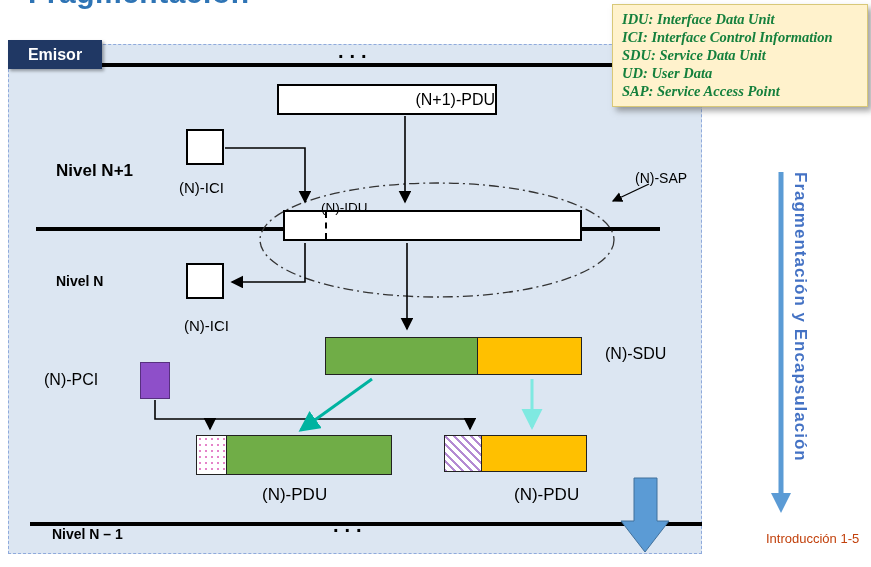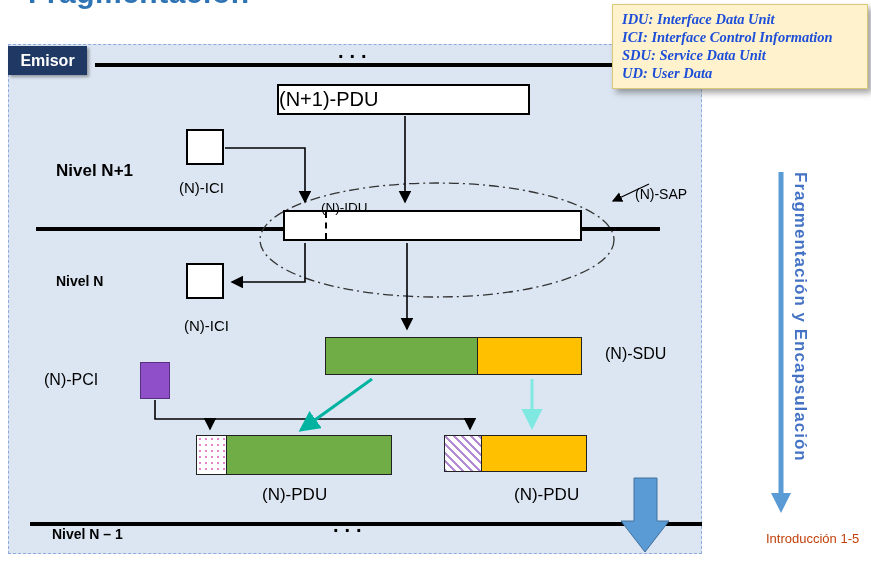--- a/index.html
+++ b/index.html
@@ -19,51 +19,51 @@
   
   #legend {
     position:absolute; left:612px; top:4px; width:256px;
     background:#fff2cc; border:1px solid #d8c878;
     box-shadow:4px 4px 6px rgba(90,90,90,.55);
     padding:5px 9px 6px 9px; z-index:6;
   }
   .legend-line {
     font-family:"Liberation Serif", serif;
     font-style:italic; font-weight:bold;
-    font-size:14.5px; line-height:18px; color:#1d4ed8;
+    font-size:14.5px; line-height:18px; color:#15803d;
     white-space:nowrap;
   }
 
   
   #panel {
     position:absolute; left:8px; top:44px; width:694px; height:510px;
     background:#dce6f2; border:1px dashed #8faadc; z-index:0;
   }
 
   #emisor-box {
-    position:absolute; left:8px; top:46px; width:79px; height:29px;
+    position:absolute; left:8px; top:40px; width:94px; height:29px;
     background:#203864; color:#fff; font-weight:bold; font-size:16px;
     display:flex; align-items:center; justify-content:center;
     box-shadow:2px 2px 3px rgba(0,0,0,.35); z-index:5;
   }
 
   .hline { position:absolute; height:4px; background:#000; z-index:1; }
   #hline-top    { left:95px; top:63px;  width:606px; }
   #hline-middle { left:36px; top:227px; width:624px; }
   #hline-bottom { left:30px; top:522px; width:672px; }
 
   #arrow-layer { position:absolute; left:0; top:0; z-index:2; pointer-events:none; }
   #arrow-layer line, #arrow-layer polyline, #arrow-layer ellipse { fill:none; }
 
   .box-white { background:#fff; border:2px solid #000; position:absolute; z-index:3; }
 
   #n1-pdu-box {
-    left:277px; top:84px; width:253px; height:31px;
-    display:flex; align-items:center; justify-content:flex-start;
-    font-size:20px; color:#000;
+    left:277px; top:84px; width:220px; height:31px;
+    display:flex; align-items:center; justify-content:flex-end;
+    font-size:16px; color:#000;
   }
   #ici-top-box    { left:186px; top:129px; width:38px; height:36px; }
   #ici-bottom-box { left:186px; top:263px; width:38px; height:36px; }
 
   #idu-bar {
     position:absolute; left:283px; top:210px; width:299px; height:31px;
     background:#fff; border:2px solid #000; z-index:3;
   }
   #idu-bar-divider {
     position:absolute; left:40px; top:0; height:100%;
@@ -100,21 +100,21 @@
 
   .lbl { position:absolute; color:#000; z-index:4; white-space:nowrap; }
   .bold { font-weight:bold; }
 
   #top-dots    { left:338px; top:40px;  font-size:20px; font-weight:bold; letter-spacing:6px; }
   #bottom-dots { left:333px; top:514px; font-size:20px; font-weight:bold; letter-spacing:6px; }
 
   #lbl-nivel-n1   { left:56px;  top:161px; font-size:17px; }
   #lbl-ici-top    { left:179px; top:179px; font-size:15px; }
   #lbl-idu        { left:321px; top:200px; font-size:13.5px; }
-  #lbl-sap        { left:635px; top:170px; font-size:14px;margin-top:16px; }
+  #lbl-sap        { left:635px; top:170px; font-size:14px; }
   #lbl-nivel-n    { left:56px;  top:273px; font-size:14px; }
   #lbl-ici-bottom { left:184px; top:317px; font-size:15px; }
   #lbl-sdu        { left:605px; top:345px; font-size:16px; }
   #lbl-pci        { left:44px;  top:371px; font-size:16px; }
   #lbl-pdu-left   { left:262px; top:485px; font-size:17px; }
   #lbl-pdu-right  { left:514px; top:485px; font-size:17px; }
   #lbl-nivel-nm1  { left:52px;  top:526px; font-size:14px;text-align:right; }
 
   #vertical-label {
     position:absolute; left:790px; top:172px; height:336px;
@@ -174,20 +174,21 @@
 
   <div id="emisor-box">
     <span>Emisor</span>
   </div>
 
   <div id="legend">
     <div class="legend-line">IDU: Interface Data Unit</div>
     <div class="legend-line">ICI: Interface Control Information</div>
     <div class="legend-line">SDU: Service Data Unit</div>
     <div class="legend-line">UD: User Data</div>
+    <div class="legend-line">SAP: Service Access Point</div>
   </div>
 
   <div class="lbl" id="top-dots">...</div>
 
   <div class="box-white" id="n1-pdu-box">
     <span>(N+1)-PDU</span>
   </div>
 
   <div class="box-white" id="ici-top-box"></div>
   <div class="box-white" id="ici-bottom-box"></div>

